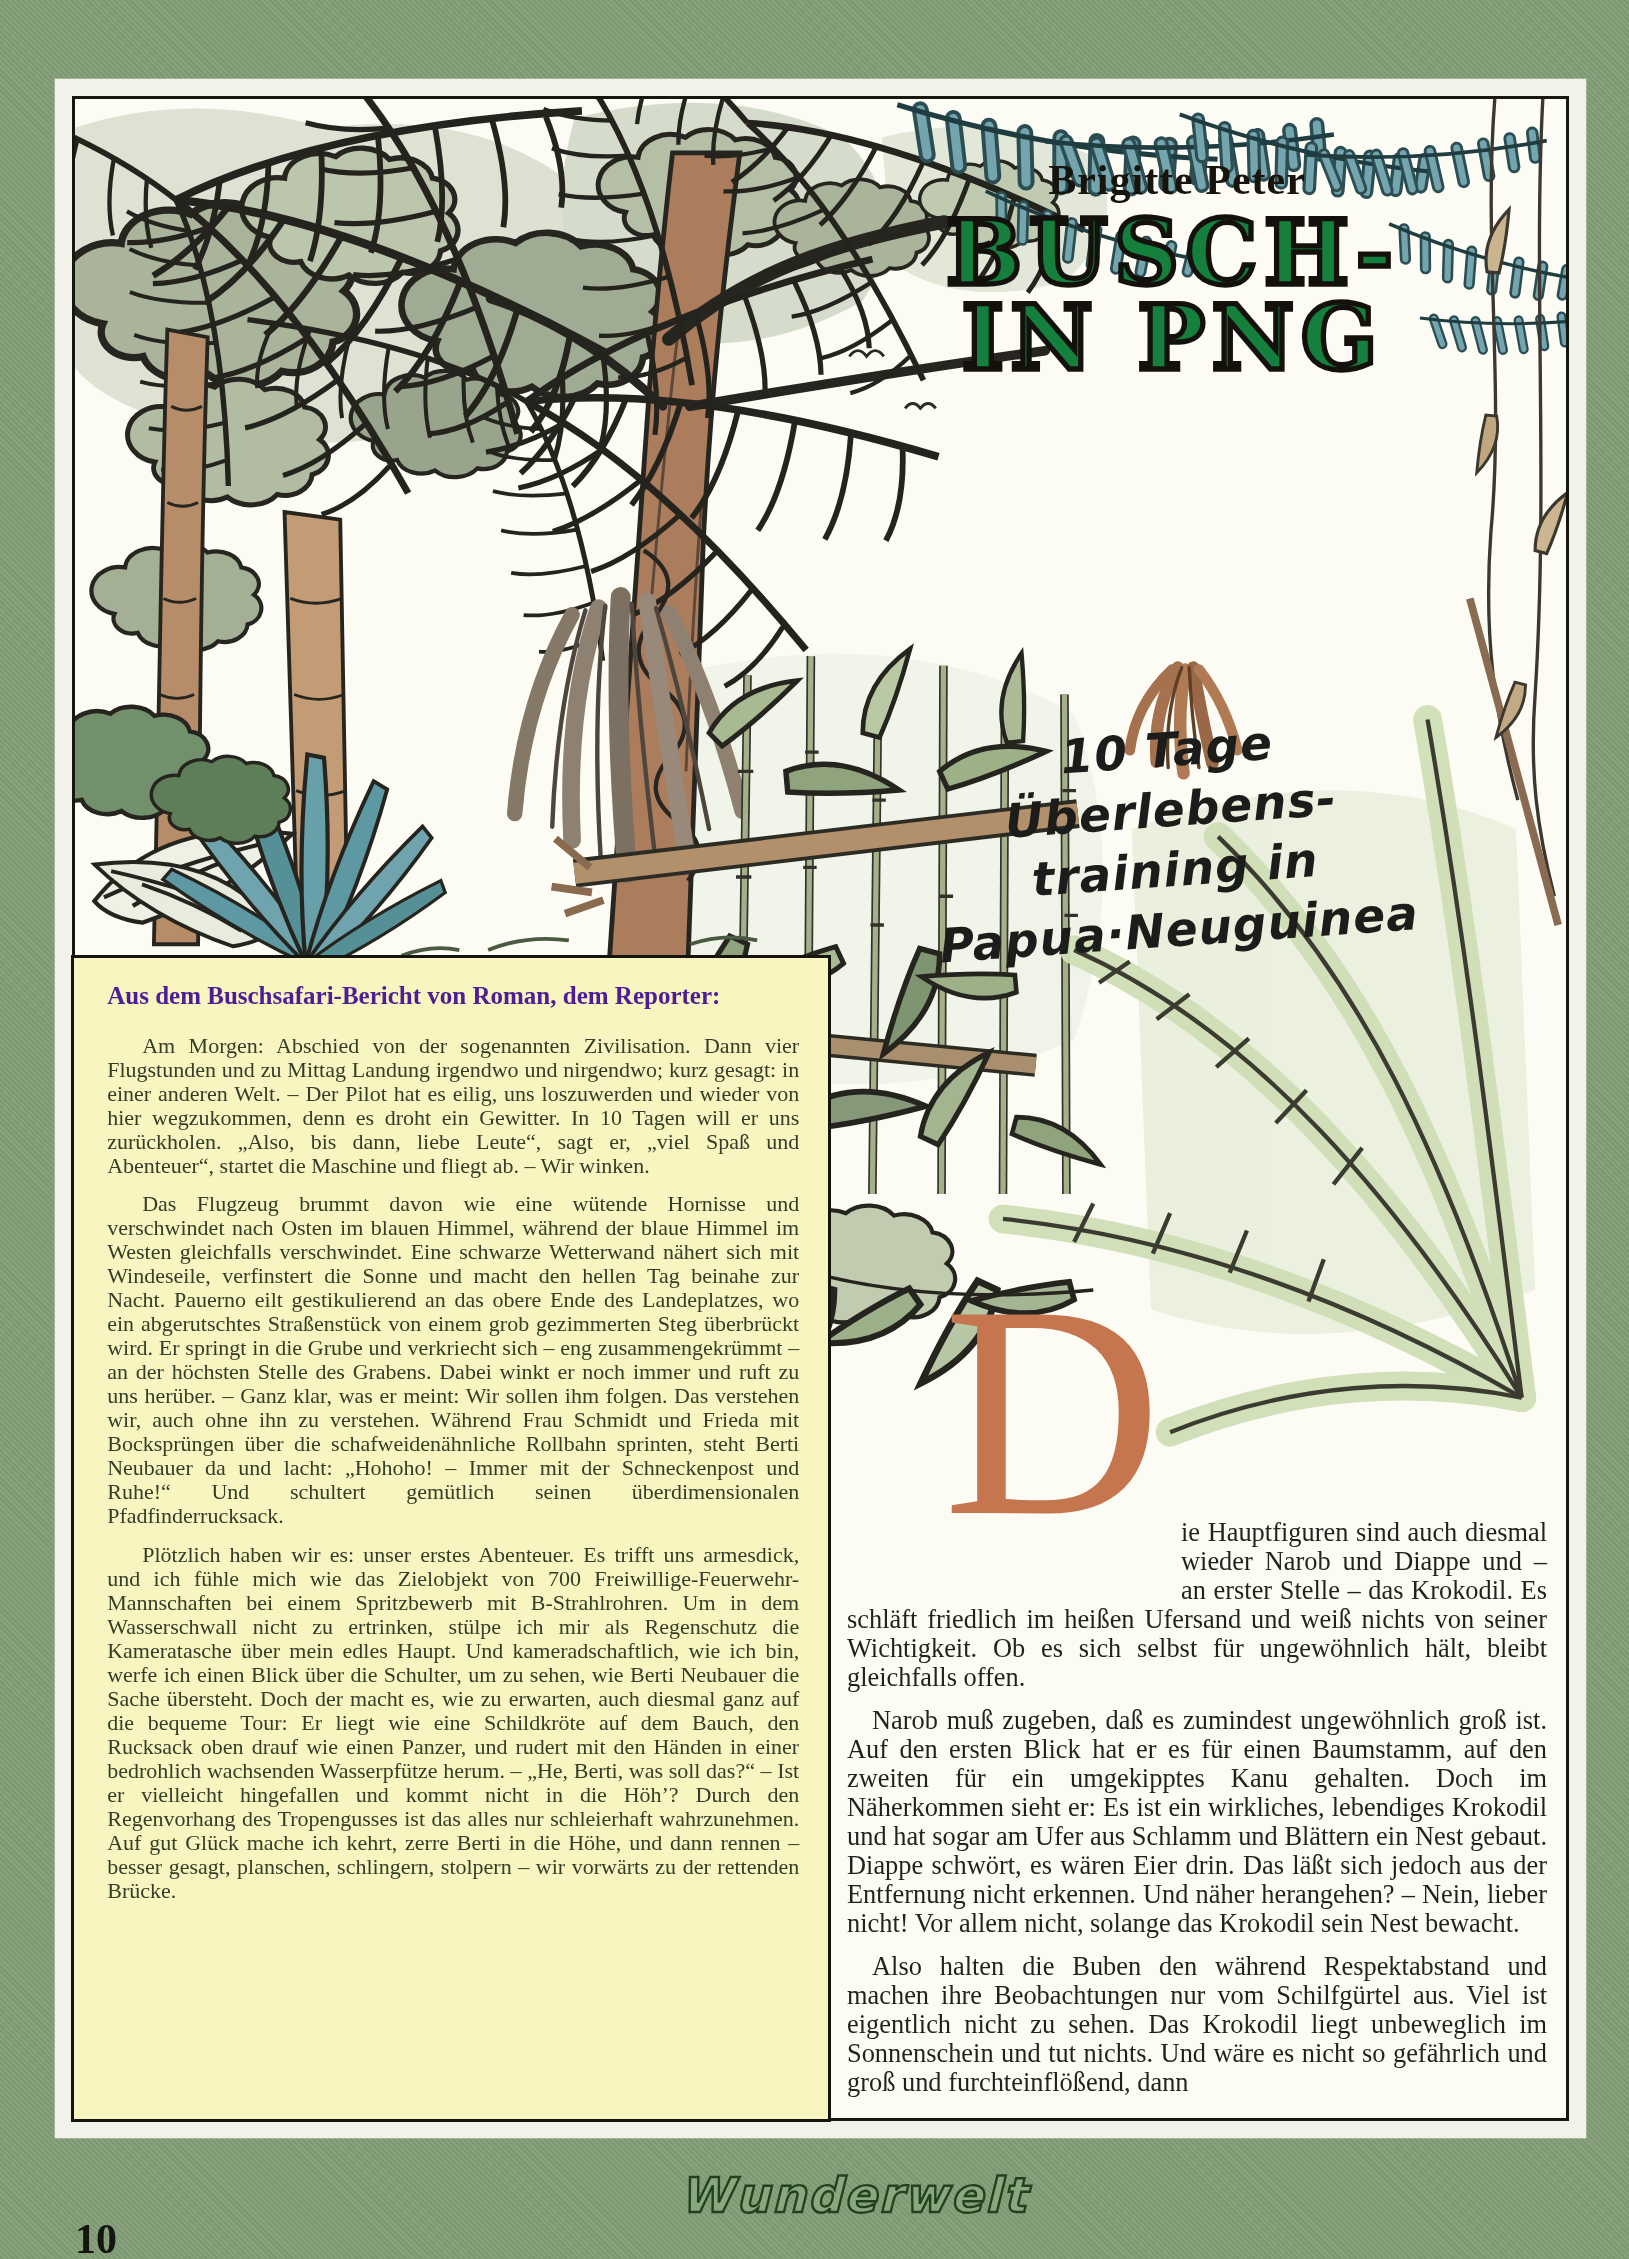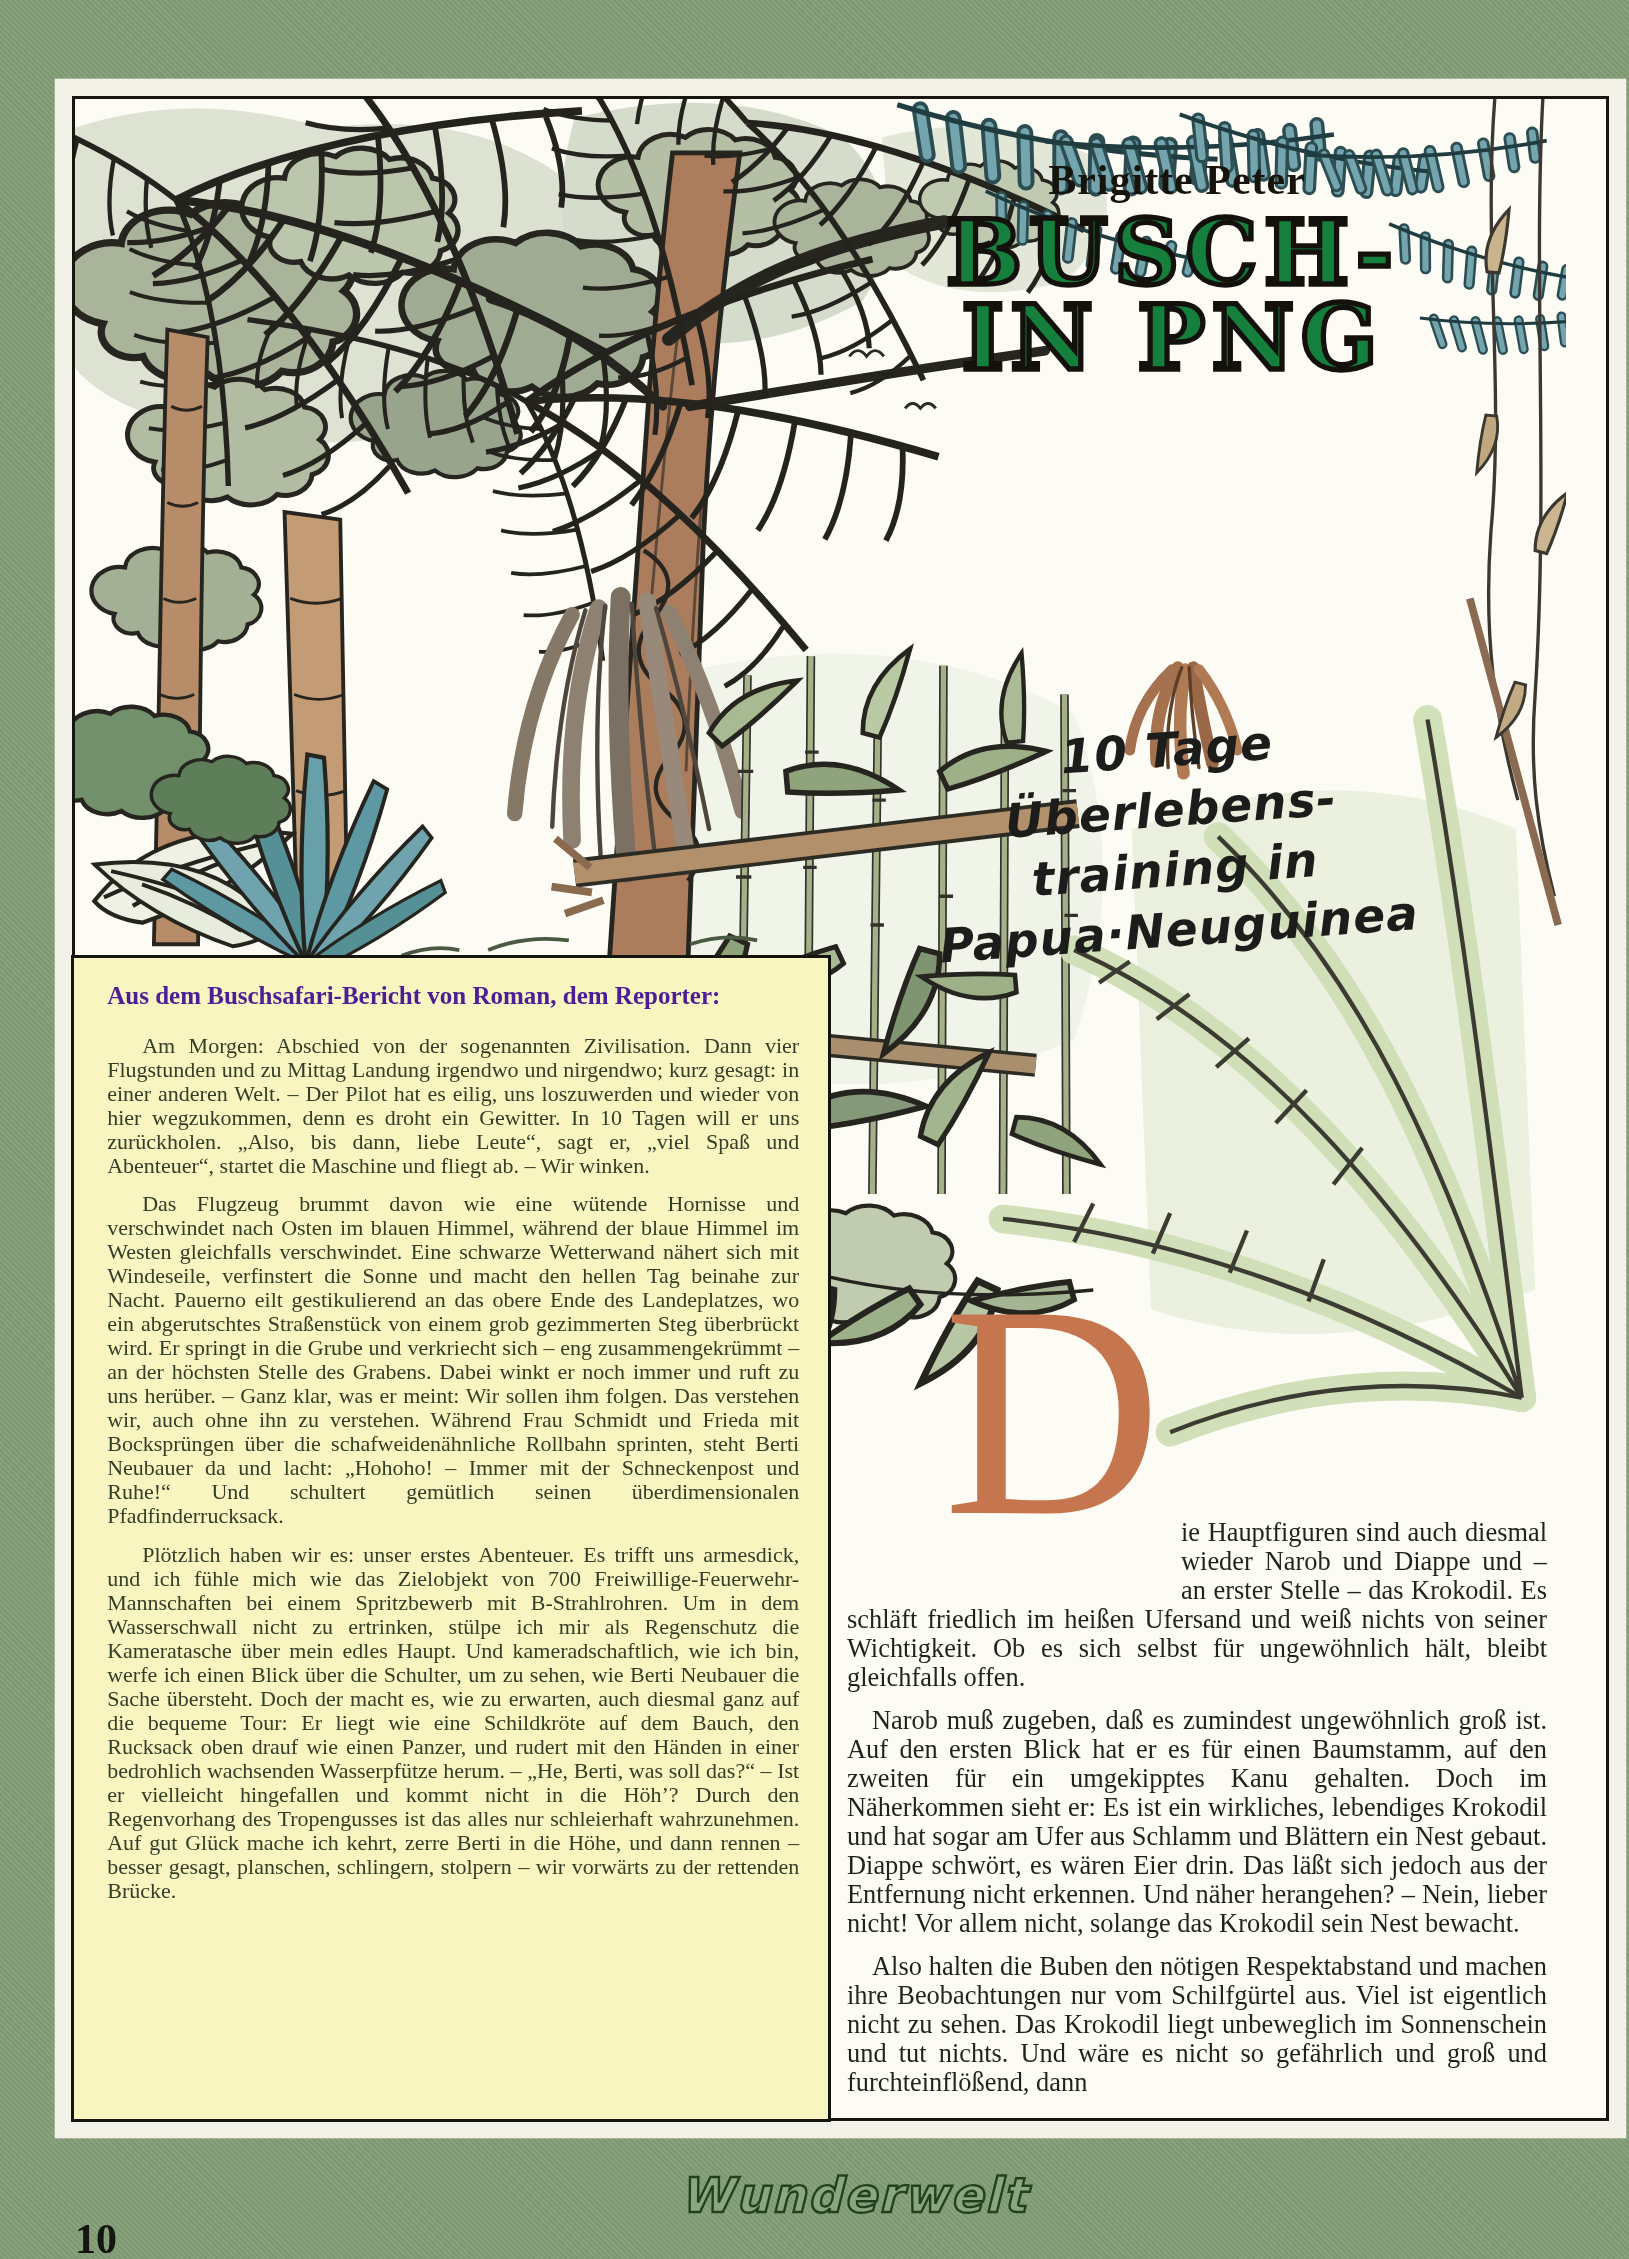--- a/index.html
+++ b/index.html
@@ -6,21 +6,20 @@
   body{font-family:"Liberation Serif",serif;}
   .page{
     position:relative;width:1629px;height:2260px;overflow:hidden;
     background-color:#819d76;
     background-image:repeating-linear-gradient(45deg,rgba(255,255,255,.055) 0 1.9px,rgba(0,0,0,.035) 1.9px 3.8px);
   }
   .frame{
     position:absolute;left:72px;top:96px;width:1491px;height:2019px;
     background:#fcfcf5;border:3.8px solid #17160f;
     box-shadow:0 0 0 17.3px #f2f2e8;
-    padding-left:40px;
   }
   .illustration{position:absolute;left:0;top:0;width:1491px;height:2019px;}
   .author{
     position:absolute;left:862px;top:60px;width:480px;text-align:center;
     font-family:"Liberation Serif",serif;font-weight:bold;font-size:42px;line-height:1;
     letter-spacing:1px;color:#17130d;
   }
   .title{
     position:absolute;left:810px;top:111px;width:576px;text-align:center;
     font-family:"DejaVu Serif",serif;font-weight:bold;font-size:90px;line-height:85px;
@@ -297,20 +296,20 @@
       <p class="report-heading">Aus dem Buschsafari-Bericht von Roman, dem Reporter:</p>
       <p class="body">Am Morgen: Abschied von der sogenannten Zivilisation. Dann vier Flugstunden und zu Mittag Landung irgendwo und nirgendwo; kurz gesagt: in einer anderen Welt. – Der Pilot hat es eilig, uns loszuwerden und wieder von hier wegzukommen, denn es droht ein Gewitter. In 10 Tagen will er uns zurückholen. „Also, bis dann, liebe Leute“, sagt er, „viel Spaß und Abenteuer“, startet die Maschine und fliegt ab. – Wir winken.</p>
       <p class="body">Das Flugzeug brummt davon wie eine wütende Hornisse und verschwindet nach Osten im blauen Himmel, während der blaue Himmel im Westen gleichfalls verschwindet. Eine schwarze Wetterwand nähert sich mit Windeseile, verfinstert die Sonne und macht den hellen Tag beinahe zur Nacht. Pauerno eilt gestikulierend an das obere Ende des Landeplatzes, wo ein abgerutschtes Straßenstück von einem grob gezimmerten Steg überbrückt wird. Er springt in die Grube und verkriecht sich – eng zusammengekrümmt – an der höchsten Stelle des Grabens. Dabei winkt er noch immer und ruft zu uns herüber. – Ganz klar, was er meint: Wir sollen ihm folgen. Das verstehen wir, auch ohne ihn zu verstehen. Während Frau Schmidt und Frieda mit Bocksprüngen über die schafweidenähnliche Rollbahn sprinten, steht Berti Neubauer da und lacht: „Hohoho! – Immer mit der Schneckenpost und Ruhe!“ Und schultert gemütlich seinen überdimensionalen Pfadfinderrucksack.</p>
       <p class="body">Plötzlich haben wir es: unser erstes Abenteuer. Es trifft uns armesdick, und ich fühle mich wie das Zielobjekt von 700 Freiwillige-Feuerwehr-Mannschaften bei einem Spritzbewerb mit B-Strahlrohren. Um in dem Wasserschwall nicht zu ertrinken, stülpe ich mir als Regenschutz die Kameratasche über mein edles Haupt. Und kameradschaftlich, wie ich bin, werfe ich einen Blick über die Schulter, um zu sehen, wie Berti Neubauer die Sache übersteht. Doch der macht es, wie zu erwarten, auch diesmal ganz auf die bequeme Tour: Er liegt wie eine Schildkröte auf dem Bauch, den Rucksack oben drauf wie einen Panzer, und rudert mit den Händen in einer bedrohlich wachsenden Wasserpfütze herum. – „He, Berti, was soll das?“ – Ist er vielleicht hingefallen und kommt nicht in die Höh’? Durch den Regenvorhang des Tropengusses ist das alles nur schleierhaft wahrzunehmen. Auf gut Glück mache ich kehrt, zerre Berti in die Höhe, und dann rennen – besser gesagt, planschen, schlingern, stolpern – wir vorwärts zu der rettenden Brücke.</p>
     </div>
 
     <div class="dropcap">D</div>
     <div class="article">
       <p><span class="dc-spacer"></span><span>ie Hauptfiguren sind auch diesmal wieder Narob und Diappe und – an erster Stelle – das Krokodil. Es schläft friedlich im heißen Ufersand und weiß nichts von seiner Wichtigkeit. Ob es sich selbst für ungewöhnlich hält, bleibt gleichfalls offen.</span></p>
       <p>Narob muß zugeben, daß es zumindest ungewöhnlich groß ist. Auf den ersten Blick hat er es für einen Baumstamm, auf den zweiten für ein umgekipptes Kanu gehalten. Doch im Näherkommen sieht er: Es ist ein wirkliches, lebendiges Krokodil und hat sogar am Ufer aus Schlamm und Blättern ein Nest gebaut. Diappe schwört, es wären Eier drin. Das läßt sich jedoch aus der Entfernung nicht erkennen. Und näher herangehen? – Nein, lieber nicht! Vor allem nicht, solange das Krokodil sein Nest bewacht.</p>
-      <p>Also halten die Buben den nötigen Respektabstand und machen ihre Beobachtungen nur vom Schilfgürtel aus. Viel ist eigentlich nicht zu sehen. Das Krokodil liegt unbeweglich im Sonnenschein und tut nichts. Und wäre es nicht so gefährlich und groß und furchteinflößend, dann</p>
+      <p>Also halten die Buben den während Respektabstand und machen ihre Beobachtungen nur vom Schilfgürtel aus. Viel ist eigentlich nicht zu sehen. Das Krokodil liegt unbeweglich im Sonnenschein und tut nichts. Und wäre es nicht so gefährlich und groß und furchteinflößend, dann</p>
     </div>
   </div>
 
   <div class="page-number">10</div>
   <div class="logo">Wunderwelt</div>
 </div>
 
 
 </body></html>

